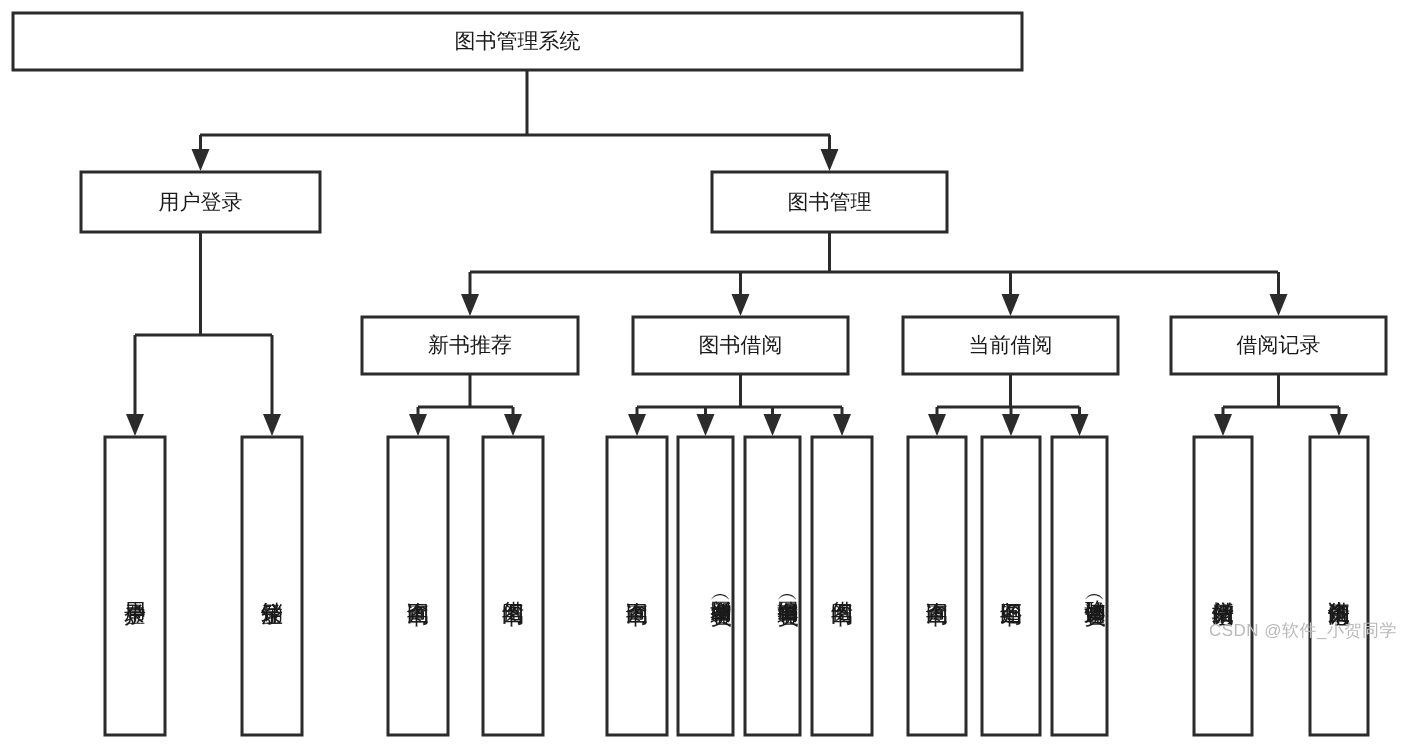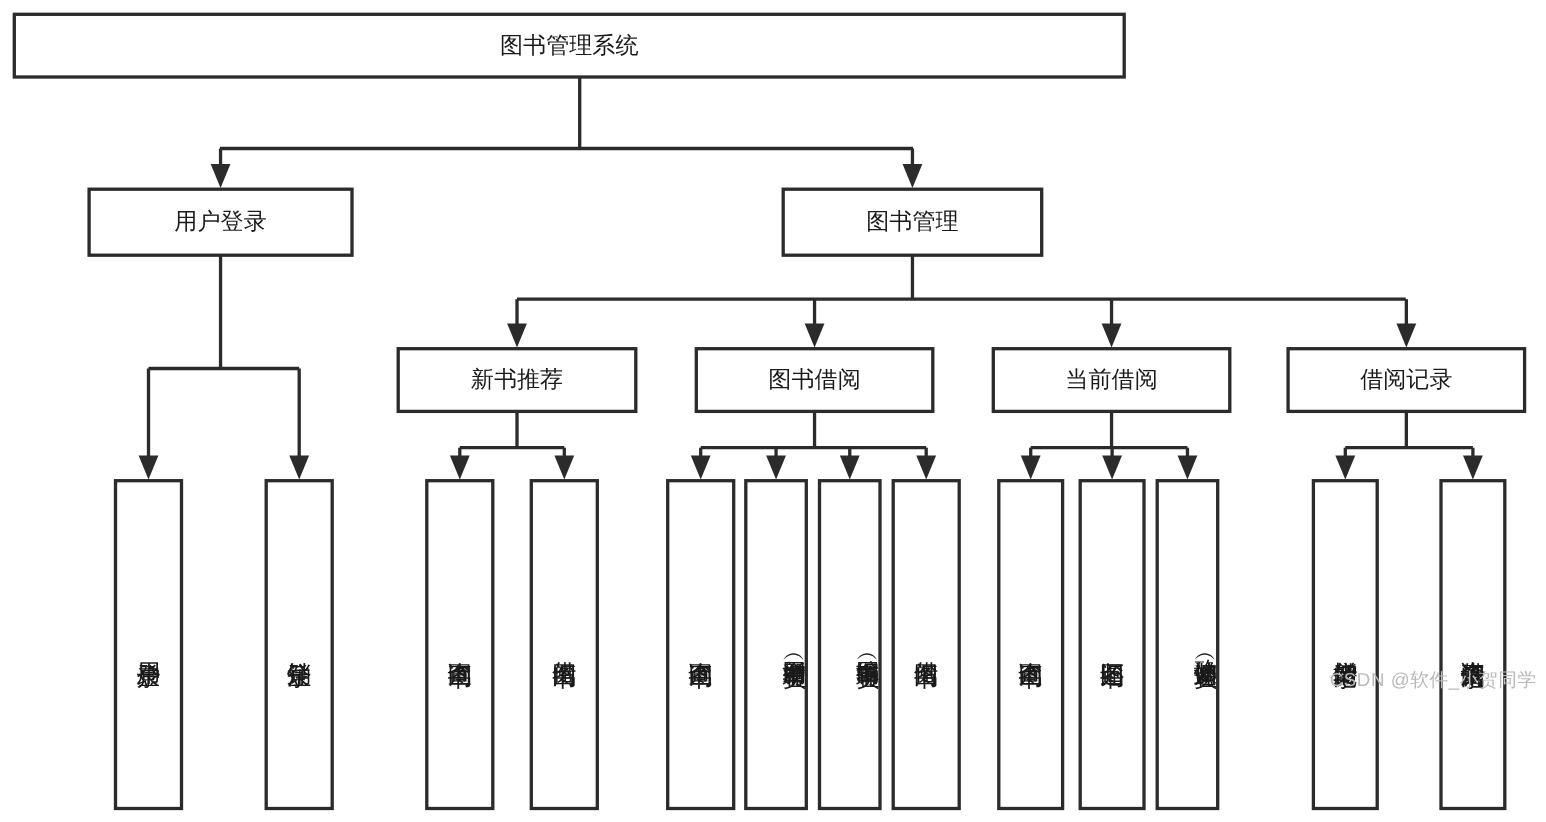--- a/index.html
+++ b/index.html
@@ -55,21 +55,21 @@
     font-size: 22px;
     line-height: 1.18;
     color: #1a1a1a;
     letter-spacing: 1px;
     white-space: nowrap;
     pointer-events: none;
   }
   .watermark {
     position: absolute;
     right: 8px;
-    bottom: 12px;
+    bottom: 0;
     font-family: "Liberation Sans", "DejaVu Sans", sans-serif;
     font-size: 17px;
     color: #b9b9b9;
     letter-spacing: 0.5px;
     user-select: none;
   }
 </style>
 </head>
 <body>
 

